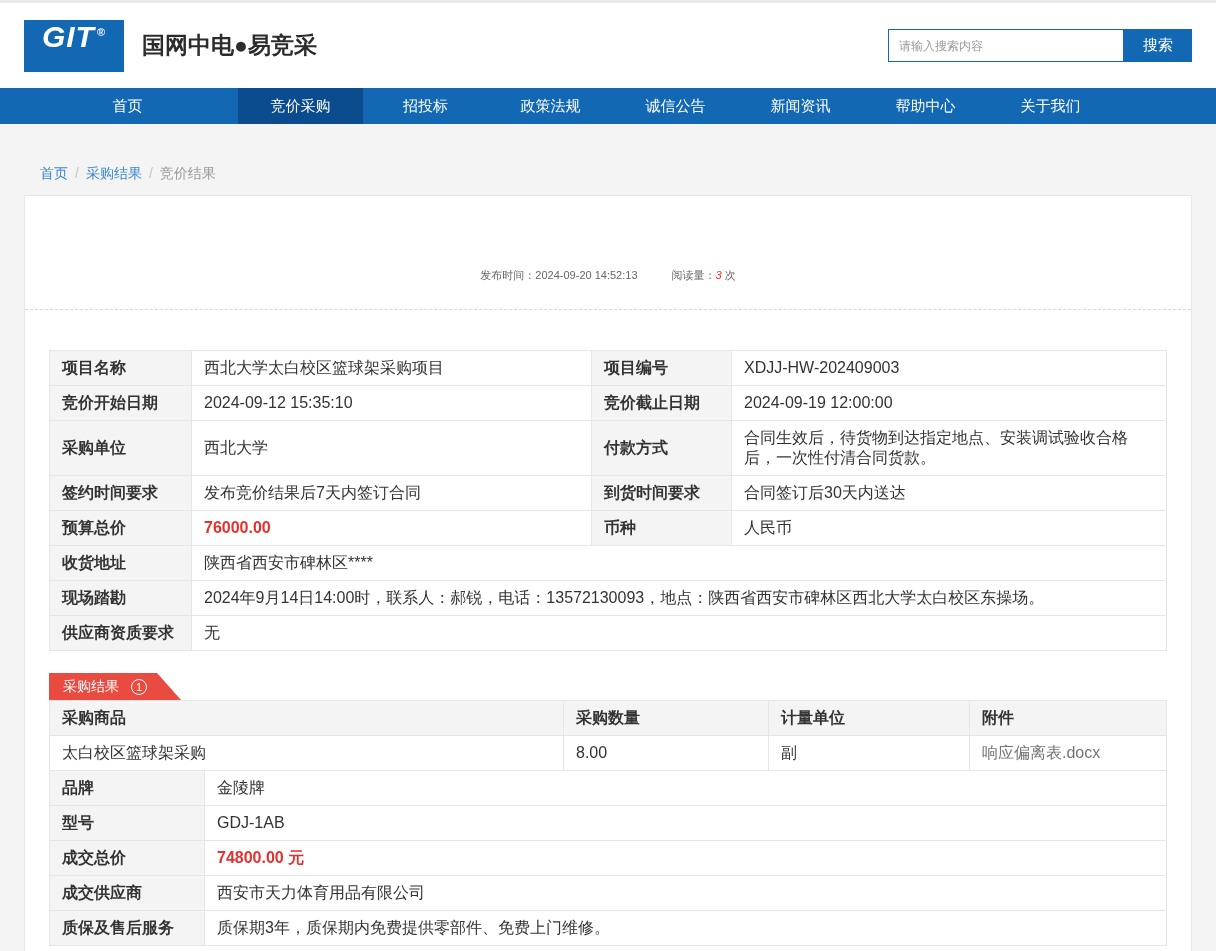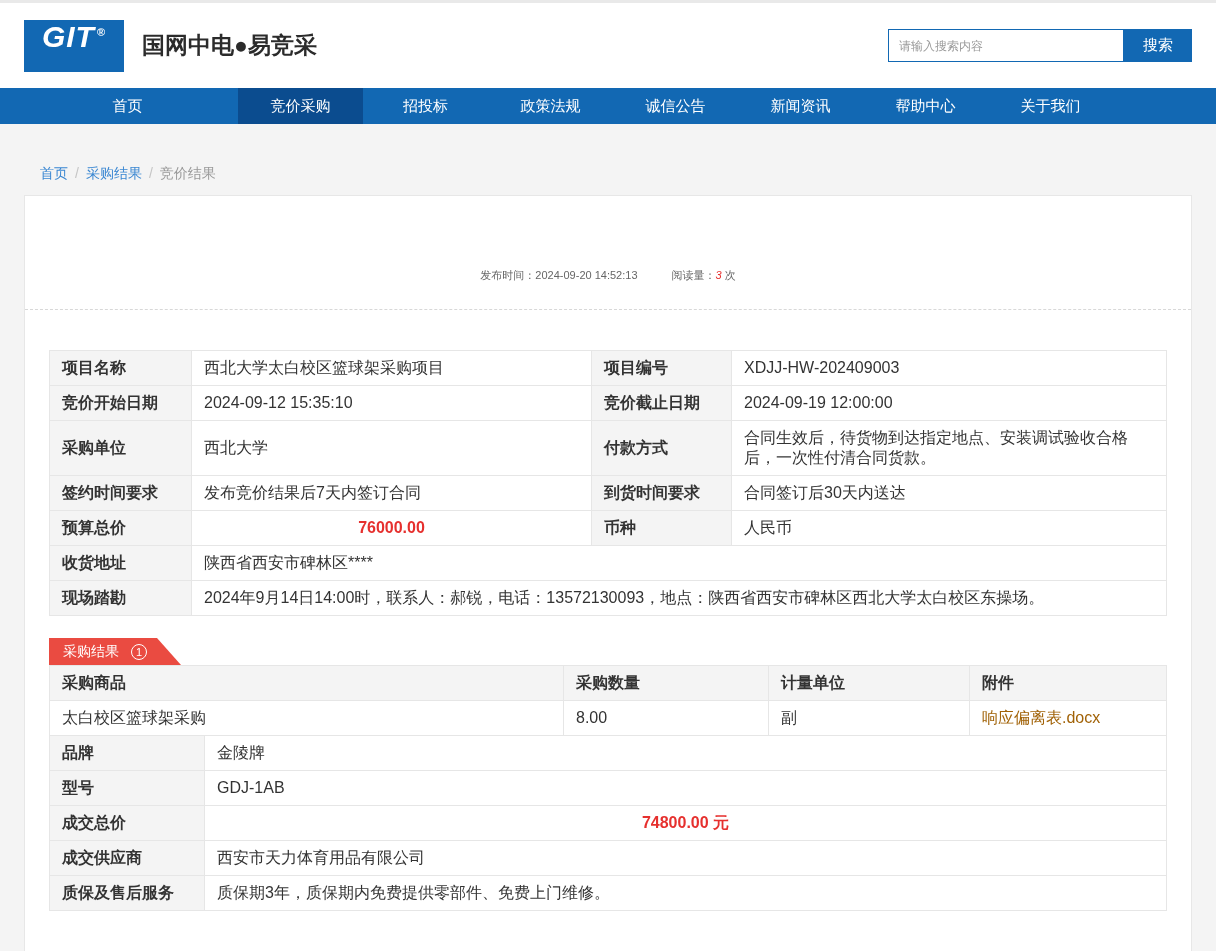--- a/index.html
+++ b/index.html
@@ -65,22 +65,22 @@
   .meta { margin-top: 28px; font-size: 11px; color: #666; }
   .meta .views { margin-left: 34px; }
   .meta .count { color: #e6302e; font-style: italic; margin-right: 3px; }
 
   .content { padding: 40px 24px 0; }
 
   
   table { width: 100%; border-collapse: collapse; table-layout: fixed; font-size: 16px; color: #333; }
   td, th { border: 1px solid #e6e6e6; padding: 7px 12px; line-height: 20px; vertical-align: middle; text-align: left; }
   .lbl, th { background: #f4f4f4; font-weight: bold; }
-  .red { color: #e6302e; font-weight: bold; text-align: center; }
-  a.attach-link { color: #a16207; text-decoration: none; cursor: pointer; }
+  .red { color: #e6302e; font-weight: bold; }
+  a.attach-link { color: #737373; text-decoration: none; cursor: pointer; }
 
   
   .badge {
     margin-top: 22px; width: 132px; height: 27px; background: #ea4b41;
     color: #fff; display: flex; align-items: center; padding-left: 14px;
     font-size: 14px;
     clip-path: polygon(0 0, 108px 0, 132px 27px, 0 27px);
   }
   .badge-num {
     margin-left: 12px; width: 16px; height: 16px;
@@ -170,20 +170,24 @@
         <td>人民币</td>
       </tr>
       <tr>
         <td class="lbl">收货地址</td>
         <td colspan="3">陕西省西安市碑林区****</td>
       </tr>
       <tr>
         <td class="lbl">现场踏勘</td>
         <td colspan="3">2024年9月14日14:00时，联系人：郝锐，电话：13572130093，地点：陕西省西安市碑林区西北大学太白校区东操场。</td>
       </tr>
+      <tr>
+        <td class="lbl">供应商资质要求</td>
+        <td colspan="3">无</td>
+      </tr>
     </tbody>
       </table>
 
     <div class="badge">
       <span>采购结果</span>
       <span class="badge-num">1</span>
     </div>
 
     <table class="result">
       <colgroup>

